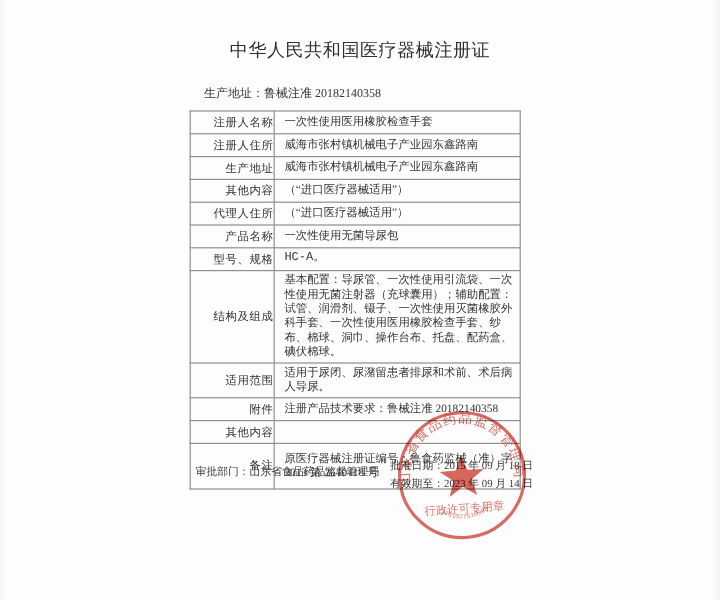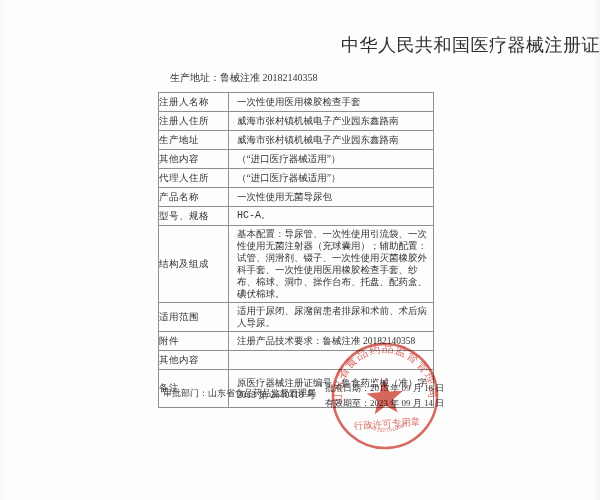--- a/index.html
+++ b/index.html
@@ -12,22 +12,22 @@
     position: relative;
   }
   .page {
     position: relative;
     width: 600px; height: 500px;
     background: linear-gradient(90deg, #f7f7f7 0px, #fdfdfd 6px, #fdfdfd 592px, #f4f4f4 600px);
   }
   .doc-title {
     position: absolute;
     top: 33px; left: 0; right: 0;
-    text-align: right;
-    font-size: 18px;
+    text-align: center;
+    font-size: 15px;
     letter-spacing: 0.5px;
     color: #2f2f2f;
     font-weight: 500;
   }
   .cert-no-line {
     position: absolute;
     top: 71px; left: 170px;
     font-size: 10px;
     color: #353535;
   }
@@ -39,21 +39,21 @@
     table-layout: fixed;
     font-size: 9.5px;
     color: #333;
   }
   table.cert-table td {
     border: 1px solid #8f8f8f;
     vertical-align: middle;
   }
   td.lbl {
     width: 70px;
-    text-align: left;
+    text-align: right;
     letter-spacing: 0.5px;
     color: #2f2f2f;
   }
   td.val {
     padding: 2px 5px 2px 8px;
     line-height: 12px;
     text-align: left;
   }
   tr.r-std  { height: 19px; }
   tr.r-big  { height: 61px; }

